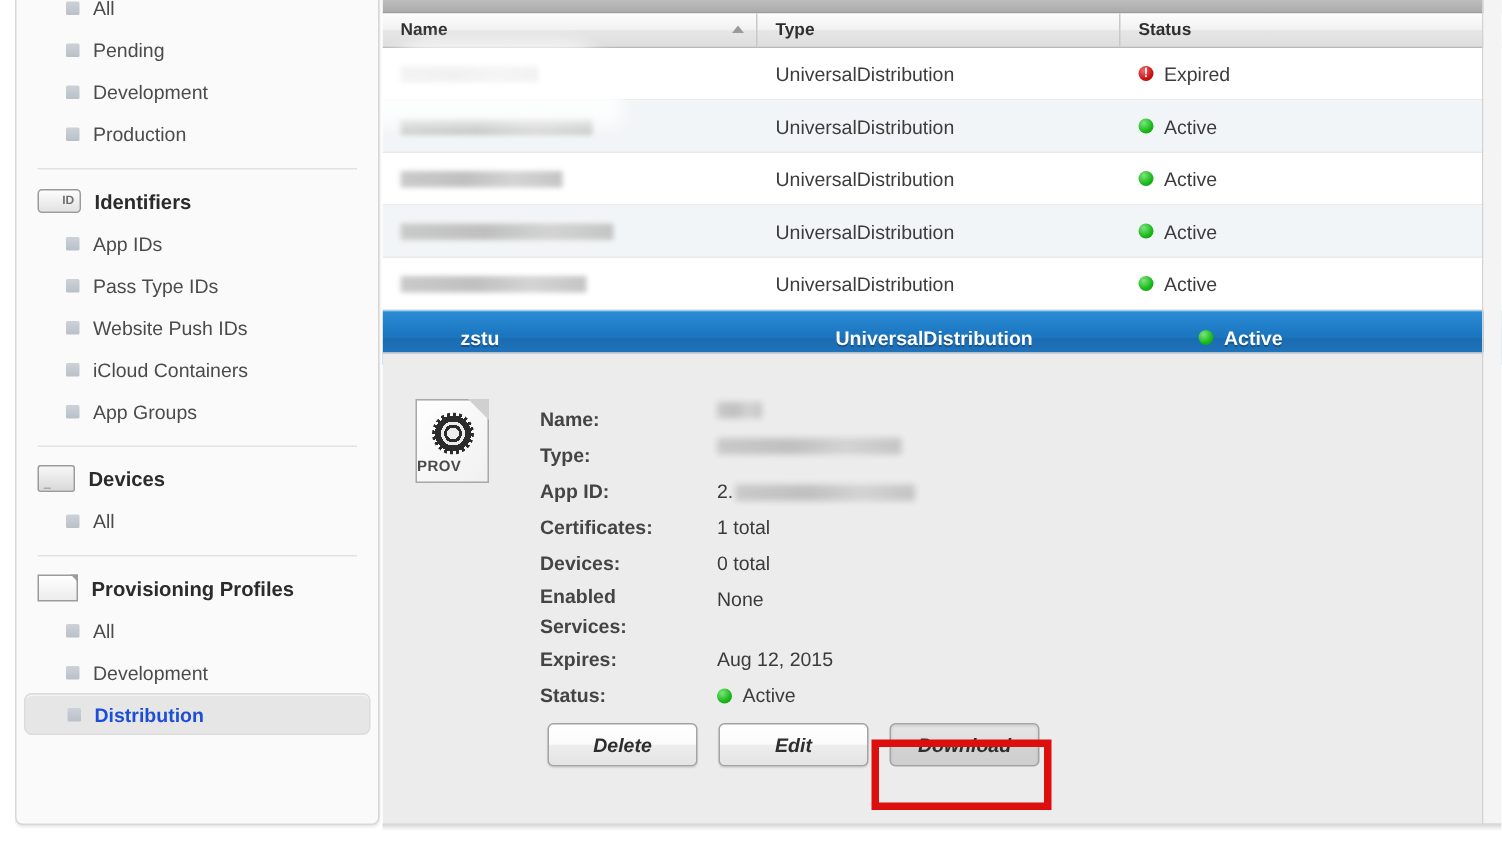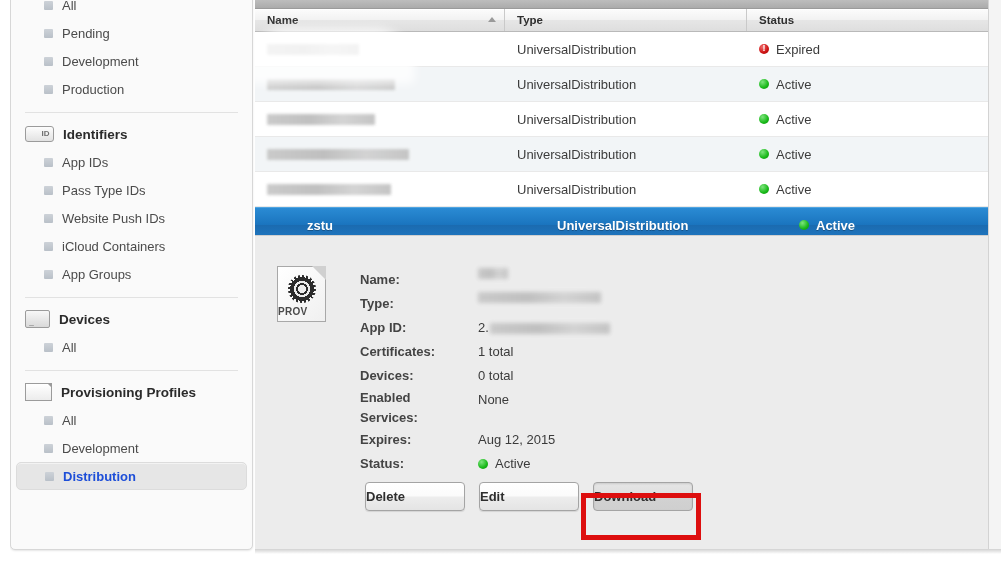--- a/index.html
+++ b/index.html
@@ -318,21 +318,23 @@
     width: 100px;
     height: 29px;
     border: 1px solid #a4a4a4;
     border-radius: 4px;
     background: linear-gradient(#ffffff 0%, #fbfbfb 48%, #ededed 52%, #e4e4e4 100%);
     box-shadow: 0 1px 1px rgba(0,0,0,0.10), inset 0 1px 0 #ffffff;
     font-size: 13px;
     font-weight: bold;
     color: #2e2e2e;
     line-height: 27px;
+    text-align: center;
     box-sizing: border-box;
+    font-style: italic;
   }
   .btn.pressed {
     background: linear-gradient(#e6e6e6 0%, #dedede 48%, #d2d2d2 52%, #cfcfcf 100%);
     box-shadow: inset 0 1px 2px rgba(0,0,0,0.12);
   }
   #redbox {
     position: absolute;
     left: 326px;
     top: 257px;
     width: 120px;

